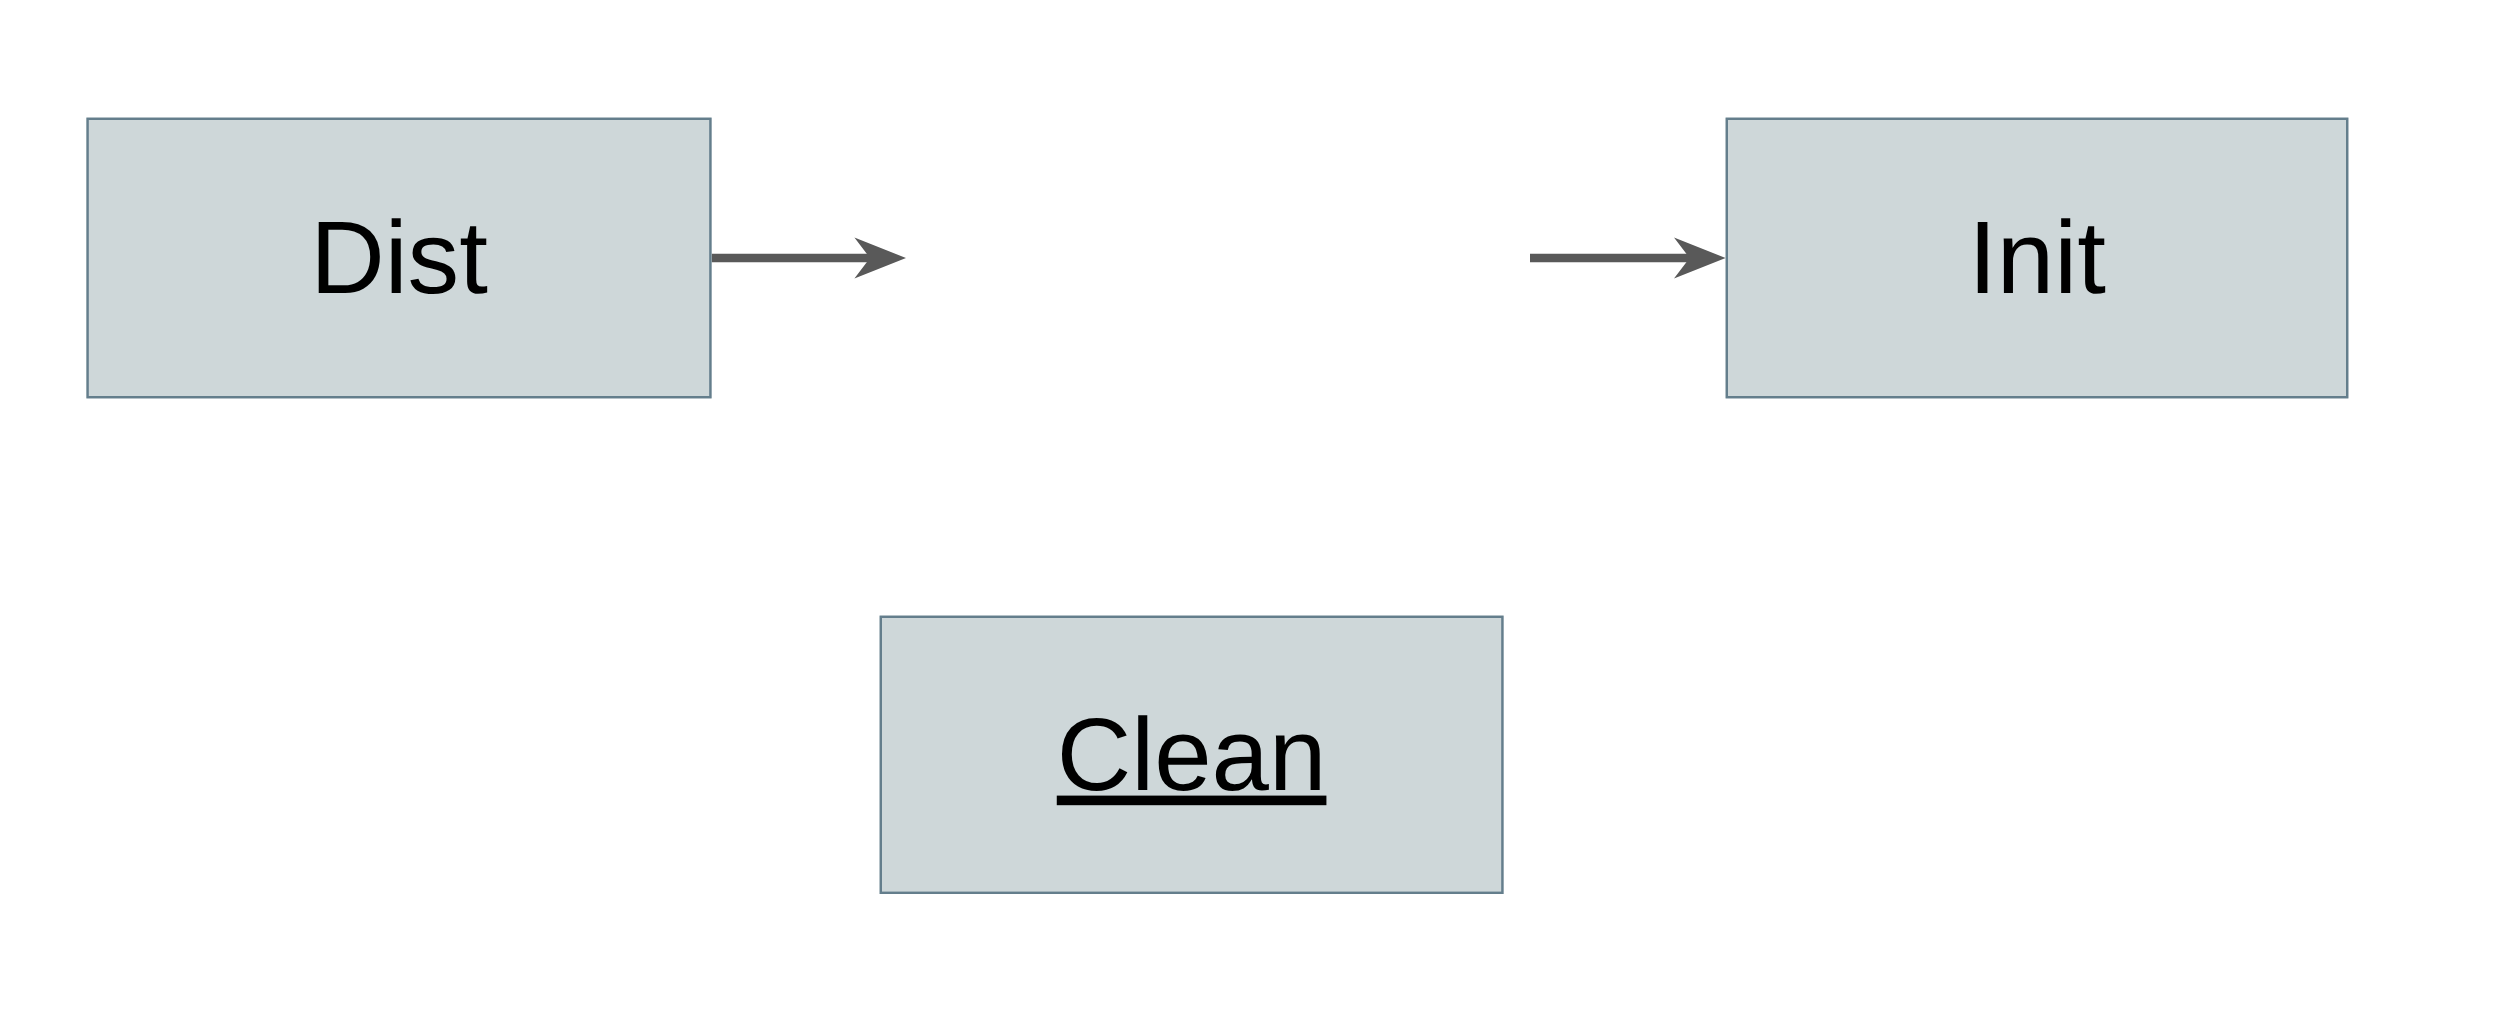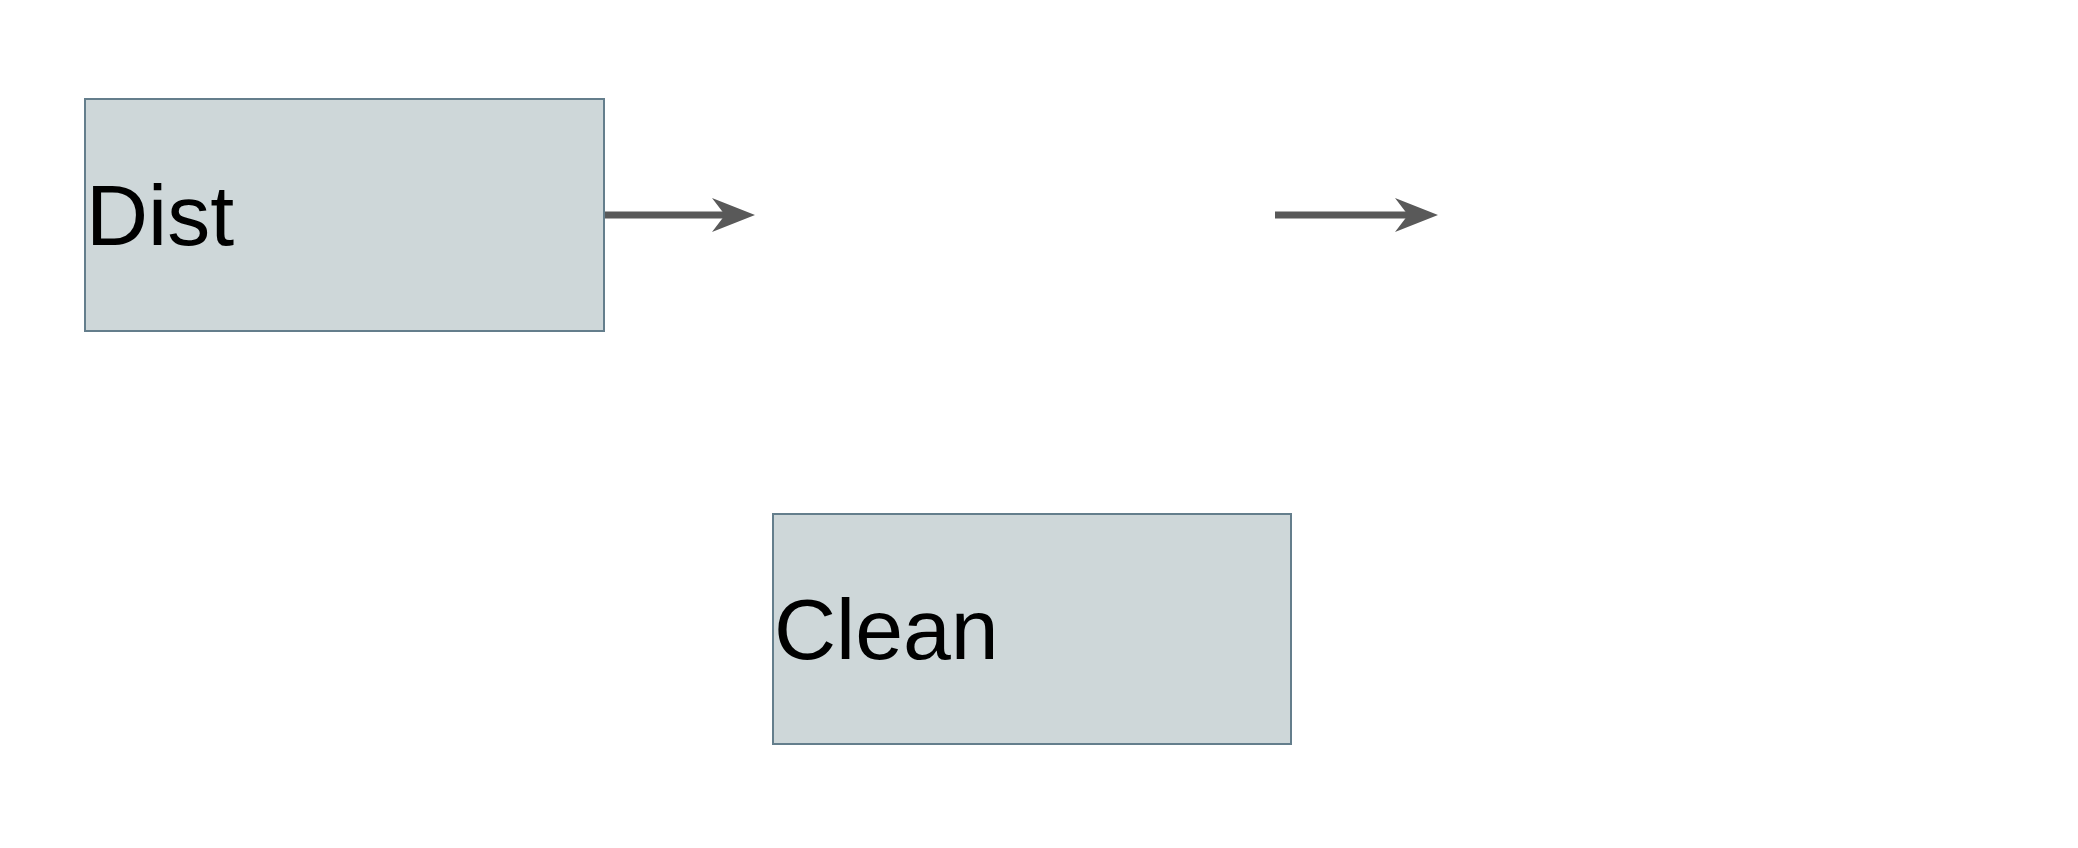--- a/index.html
+++ b/index.html
@@ -15,33 +15,33 @@
     overflow: hidden;
     font-family: "Liberation Sans", sans-serif;
   }
   .node {
     position: absolute;
     box-sizing: border-box;
     background: var(--node-fill, #ced7d9);
     border: 2px solid var(--node-border, #647e8c);
     display: flex;
     align-items: center;
-    margin-left: 12px;
+    justify-content: center;
   }
   .node .label {
     font-size: 86px;
     line-height: 1;
     color: var(--text-color, #000000);
     letter-spacing: 0px;
     white-space: nowrap;
   }
   .node-dist    { left: 72px;   top: 98px;  width: 521px; height: 234px; }
   .node-compile { left: 755px;  top: 98px;  width: 520px; height: 234px; }
   .node-init    { left: 1438px; top: 98px;  width: 519px; height: 234px; }
-  .node-clean   { left: 760px;  top: 513px; width: 520px; height: 232px; }
+  .node-clean   { left: 733px;  top: 513px; width: 520px; height: 232px; text-decoration: underline; }
   .connectors {
     position: absolute;
     left: 0;
     top: 0;
     width: 2078px;
     height: 848px;
     pointer-events: none;
   }
   .edge-line {
     stroke: var(--arrow-color, #595959);
@@ -67,18 +67,21 @@
       <line class="edge-line" x1="1275" y1="215" x2="1410" y2="215"></line>
       <polygon class="edge-head" points="1438,215 1395,198 1408,215 1395,232"></polygon>
     </g>
   </svg>
 
   <div class="node node-dist">
     <span class="label">Dist</span>
   </div>
 
 
+  <div class="node node-init">
+    <span class="label">Init</span>
+  </div>
 
   <div class="node node-clean">
     <span class="label">Clean</span>
   </div>
 
 </div>
 
 </body></html>

